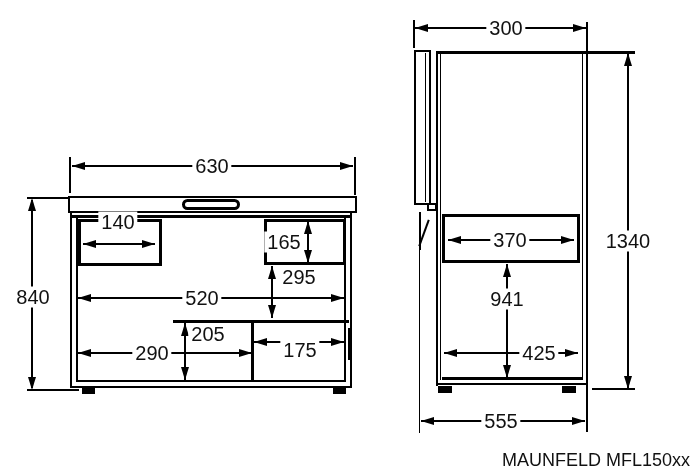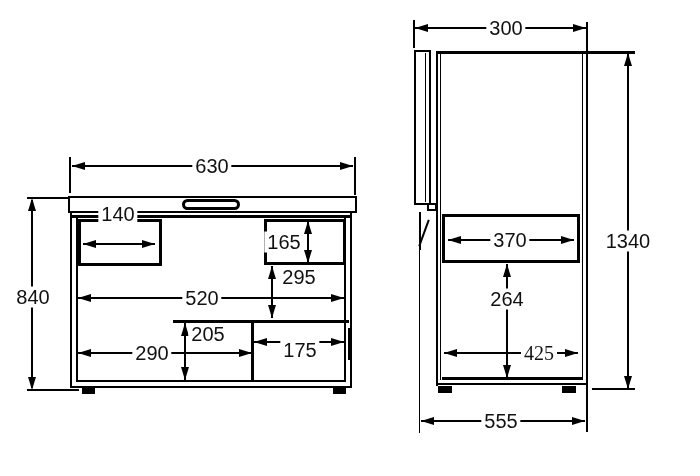--- a/index.html
+++ b/index.html
@@ -19,20 +19,21 @@
     padding:0 3px;font-size:20px;line-height:1.05;white-space:nowrap;color:#111;
   }
   .caption{position:absolute;font-size:18px;color:#111;white-space:nowrap;}
   .rot{transform:rotate(20deg);}
 </style>
 </head>
 <body>
 
 <div id="stage">
 
+  <div class="caption" style="left:502px;top:450px;">MAUNFELD MFL150xx</div>
 
   <div class="vline" style="left:69px;top:157px;width:2px;height:36px;"></div>
   <div class="vline" style="left:354px;top:157px;width:2px;height:38px;"></div>
   <div class="dline" style="left:72px;top:165px;width:281px;height:2px;"></div>
   <div class="arr l" style="left:72px;top:162px;"></div>
   <div class="arr r" style="left:340px;top:162px;"></div>
 
   <div class="hline" style="left:27px;top:197px;width:42px;height:2px;"></div>
   <div class="hline" style="left:27px;top:389px;width:52px;height:2px;"></div>
   <div class="dline" style="left:31px;top:200px;width:2px;height:188px;"></div>
@@ -79,21 +80,21 @@
   <div class="arr l" style="left:78px;top:349px;"></div>
   <div class="arr r" style="left:239px;top:349px;"></div>
 
   <div class="vline" style="left:348px;top:328px;width:2px;height:32px;"></div>
   <div class="dline" style="left:254px;top:341px;width:90px;height:2px;"></div>
   <div class="arr l" style="left:254px;top:338px;"></div>
   <div class="arr r" style="left:331px;top:338px;"></div>
 
   <div class="dim" style="left:212px;top:166px;">630</div>
   <div class="dim" style="left:33px;top:297px;">840</div>
-  <div class="dim" style="left:118px;top:214px;">140</div>
+  <div class="dim" style="left:118px;top:222px;">140</div>
   <div class="dim" style="left:284px;top:242px;">165</div>
   <div class="dim" style="left:299px;top:277px;">295</div>
   <div class="dim" style="left:202px;top:298px;">520</div>
   <div class="dim" style="left:208px;top:334px;">205</div>
   <div class="dim" style="left:152px;top:353px;">290</div>
   <div class="dim" style="left:300px;top:342px;margin-top:8px;">175</div>
 
   <div class="vline" style="left:413px;top:20px;width:2px;height:28px;"></div>
   <div class="dline" style="left:415px;top:27px;width:171px;height:2px;"></div>
   <div class="arr l" style="left:415px;top:24px;"></div>
@@ -136,17 +137,17 @@
   <div class="arr d" style="left:624px;top:376px;"></div>
 
   <div class="vline" style="left:419px;top:250px;width:1px;height:183px;"></div>
   <div class="dline" style="left:421px;top:420px;width:164px;height:2px;"></div>
   <div class="arr l" style="left:421px;top:417px;"></div>
   <div class="arr r" style="left:572px;top:417px;"></div>
 
   <div class="dim" style="left:506px;top:28px;">300</div>
   <div class="dim" style="left:628px;top:241px;">1340</div>
   <div class="dim" style="left:510px;top:240px;">370</div>
-  <div class="dim" style="left:507px;top:299px;">264</div>
-  <div class="dim" style="left:539px;top:353px;font-family:Liberation Serif, serif;">425</div>
+  <div class="dim" style="left:507px;top:299px;">941</div>
+  <div class="dim" style="left:539px;top:353px;">425</div>
   <div class="dim" style="left:501px;top:421px;">555</div>
 
 </div>
 
 </body></html>

